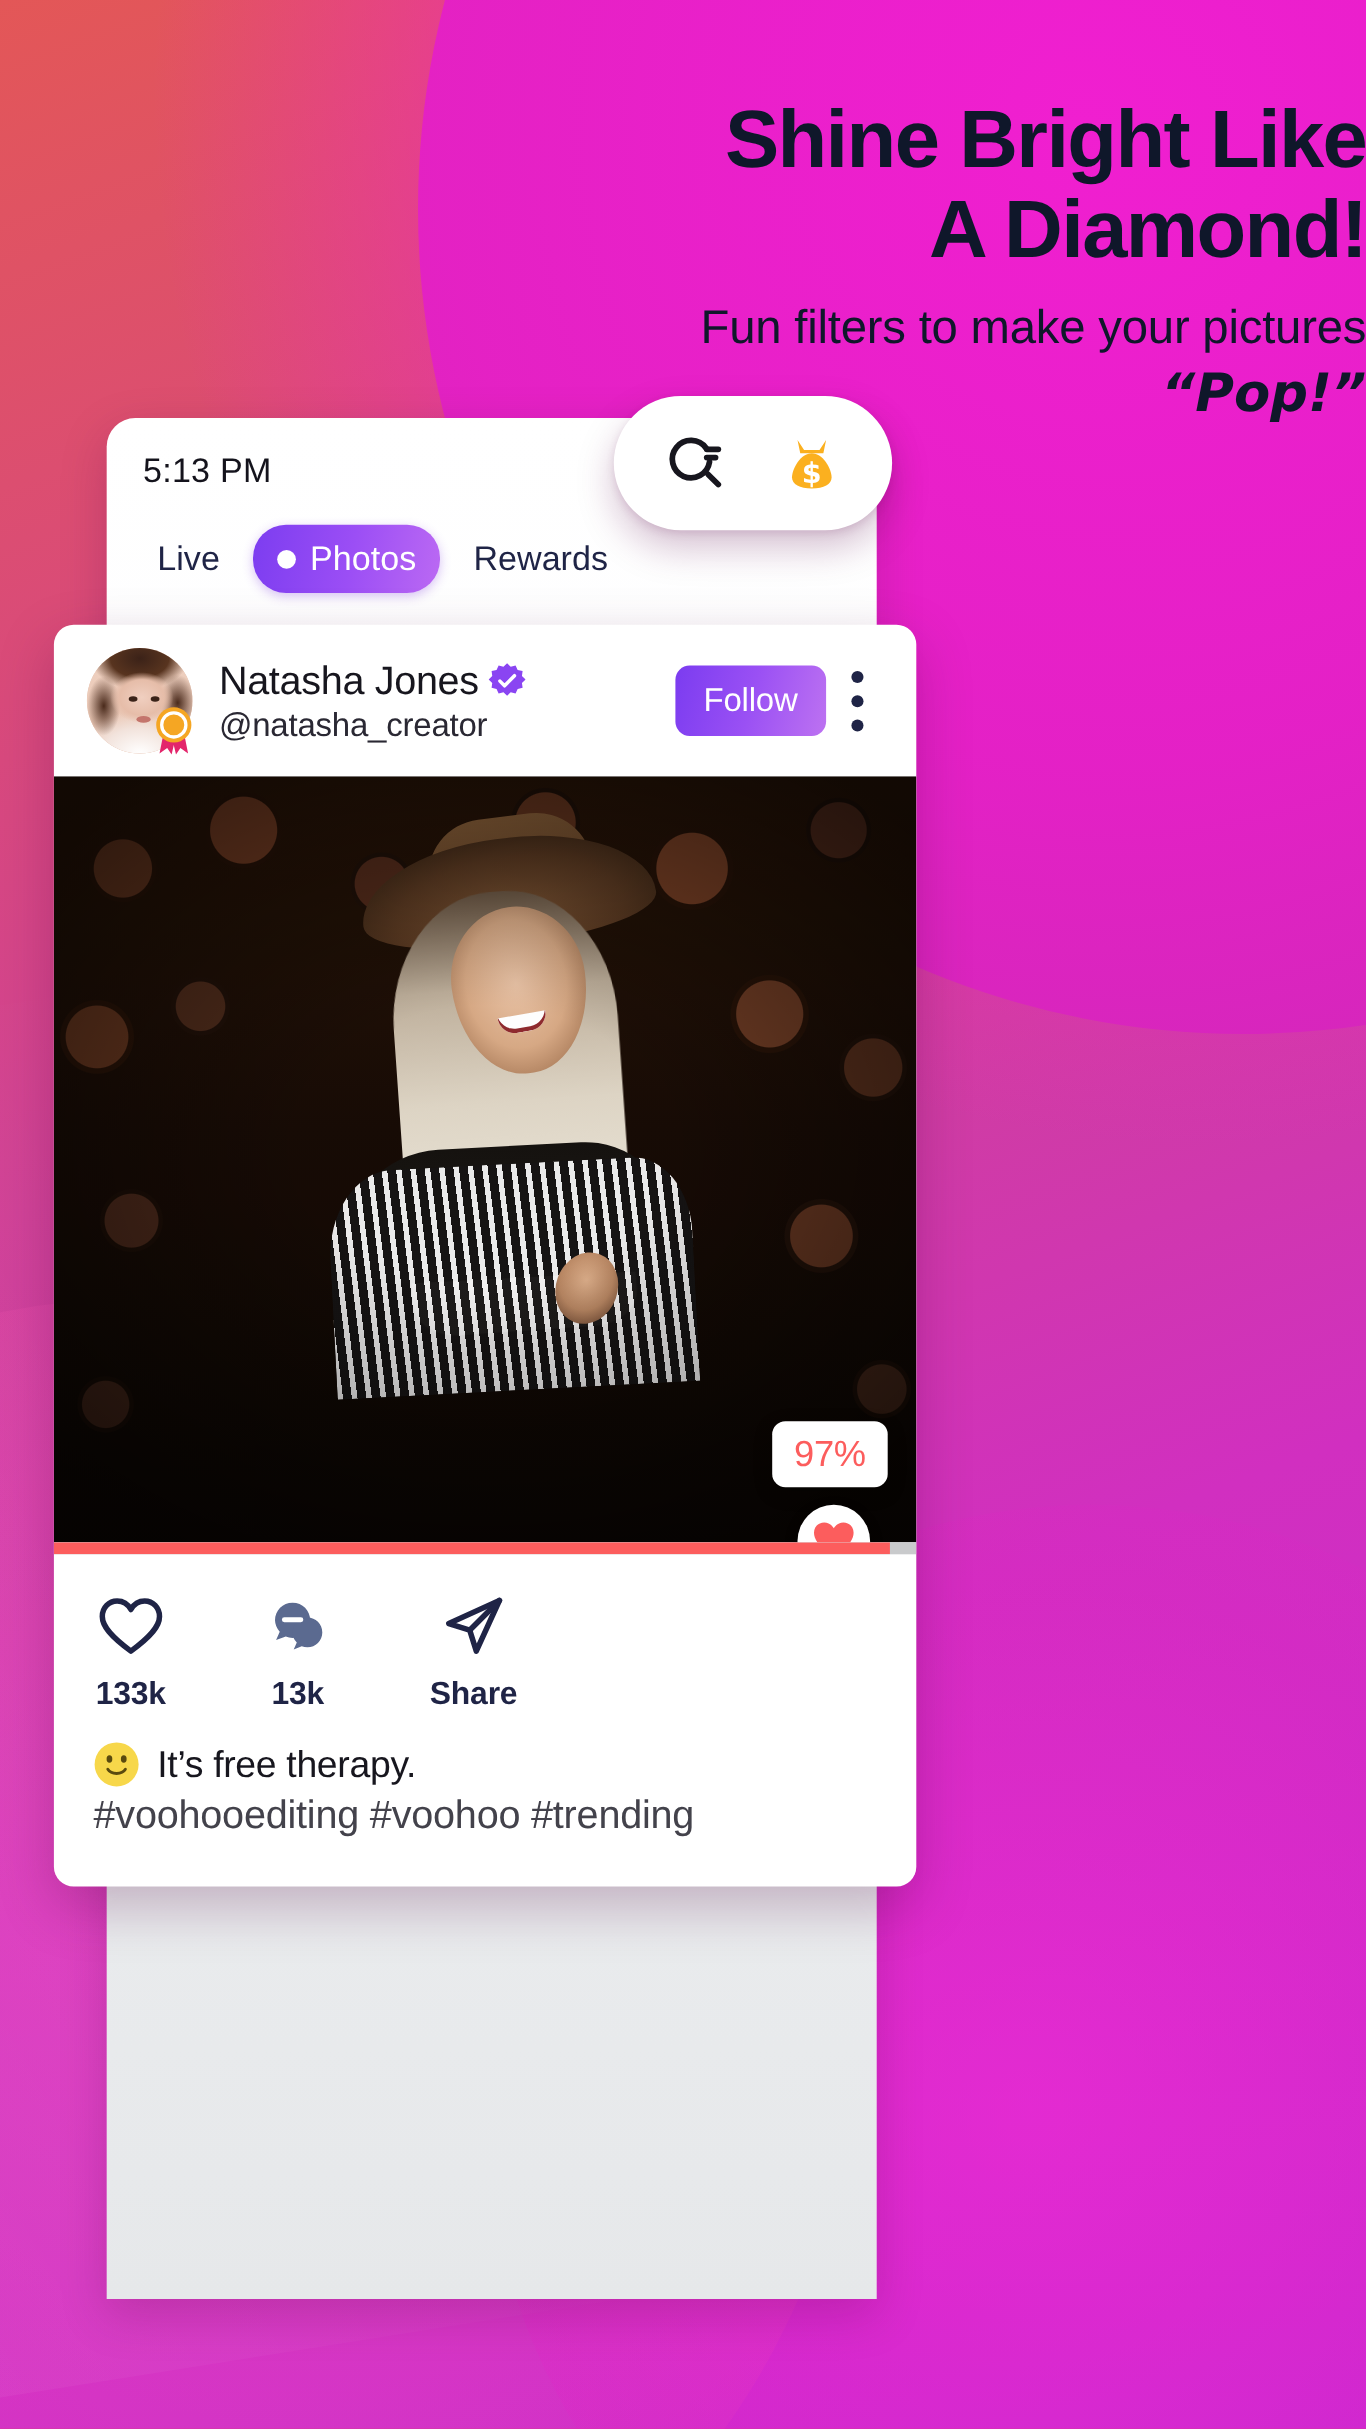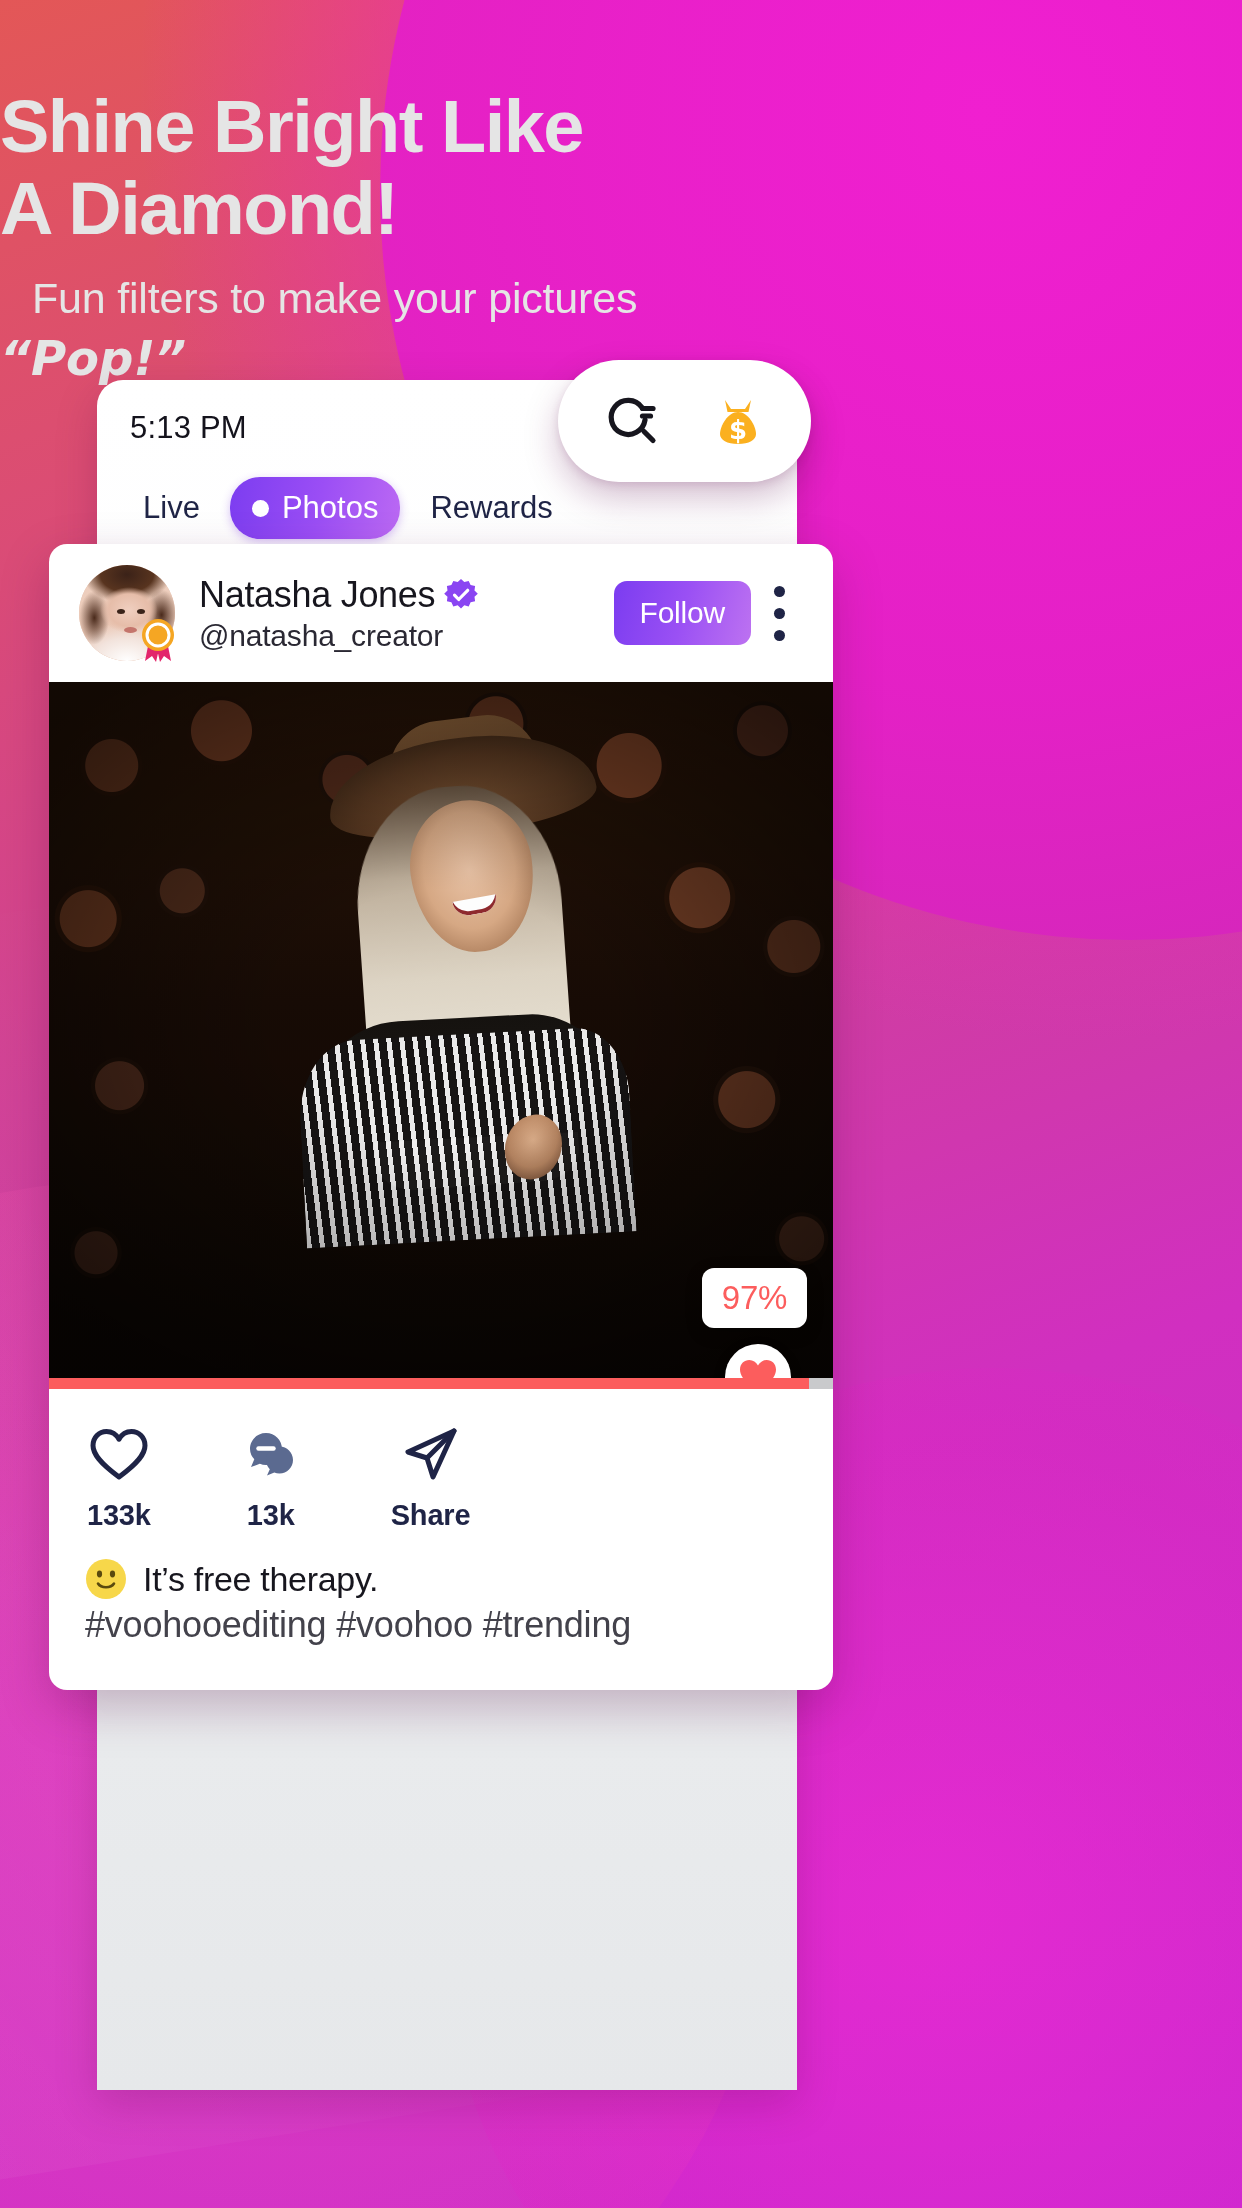--- a/index.html
+++ b/index.html
@@ -43,21 +43,21 @@
   #bg-sweep {
     position: absolute; left: -180px; bottom: 0; width: 1700px; height: 1250px;
     background: linear-gradient(72deg, rgba(255,255,255,0.055) 0%, rgba(255,255,255,0.0) 42%);
     transform: rotate(-9deg);
     transform-origin: left bottom;
   }
 
   
   #headline-block {
     position: absolute; left: 0; top: 88px; width: 1242px;
-    text-align: left; color: #e5e5e5;
+    text-align: right; color: #0f172a;
     z-index: 5;
   }
   .headline {
     font-size: 74px;
     font-weight: 700;
     line-height: 1.05;
     letter-spacing: -1.5px;
   }
   .headline-l2 { margin-top: 4px; }
   .subline {
@@ -124,21 +124,21 @@
     background: #ffffff;
     border-radius: 62px;
     box-shadow: 0 16px 34px rgba(92,12,76,.26), 0 3px 8px rgba(92,12,76,.12);
     display: flex; align-items: center; justify-content: center; gap: 44px;
     z-index: 20;
   }
 
   
   #post-card {
     position: absolute;
-    left: 49px; top: 544px;
+    left: 49px; top: 568px;
     width: 784px;
     background: #ffffff;
     border-radius: 18px;
     box-shadow: 0 18px 48px rgba(80,8,66,.26);
     overflow: hidden;
     z-index: 15;
   }
 
   #post-header {
     height: 138px;

